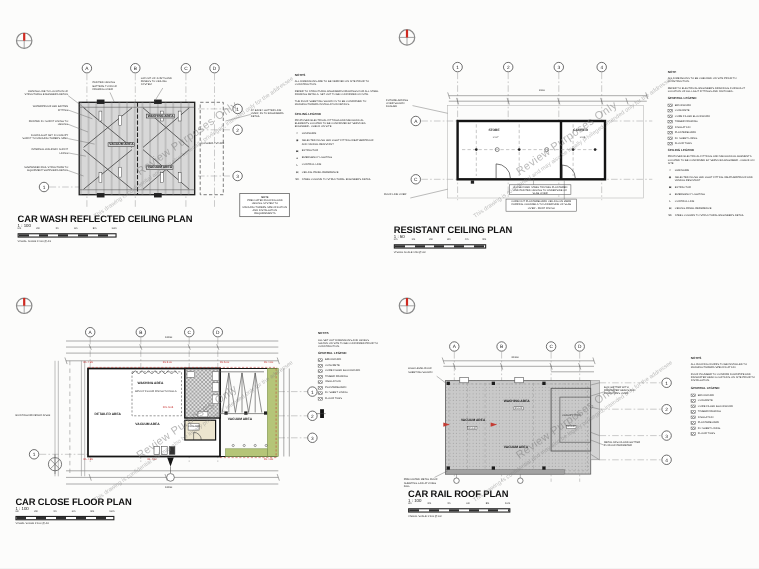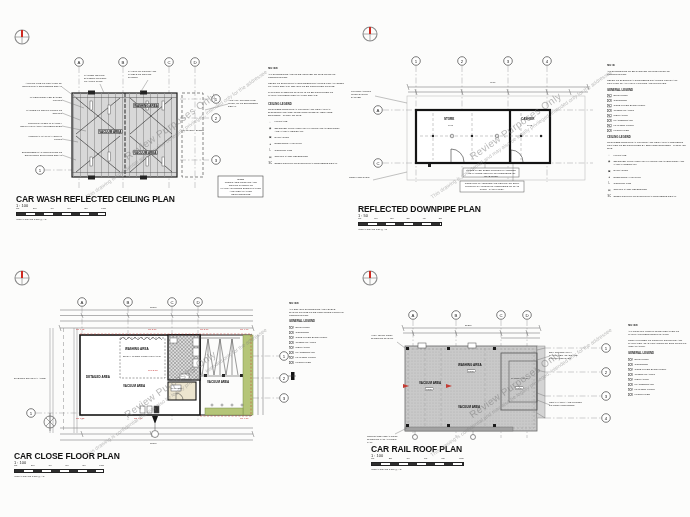--- a/index.html
+++ b/index.html
@@ -368,21 +368,21 @@
     <div class="clrow">
           <span class="clsym">▤</span>
           <span>CEILING PANEL REFERENCE</span>
         </div>
     <div class="clrow">
           <span class="clsym">SC</span>
           <span>STEEL COLUMN TO STRUCTURAL ENGINEERS DETAIL</span>
         </div>
   </div>
 
-  <div class="ptitle" style="left:13px;top:204px">REFLECTED DOWNPIPE PLAN</div>
+  <div class="ptitle" style="left:13px;top:204px">RESISTANT CEILING PLAN</div>
   <div class="s66" style="left:13px;top:214px">1 : 50</div>
   <div class="s40 ticksrow" style="left:13px;top:217px;width:210px">
     <span>0m</span>
         <span>1m</span>
         <span>2m</span>
         <span>3m</span>
         <span>4m</span>
         <span>5m</span>
   </div>
   <div class="sbar" style="left:13px;top:222px;width:84px"></div>

